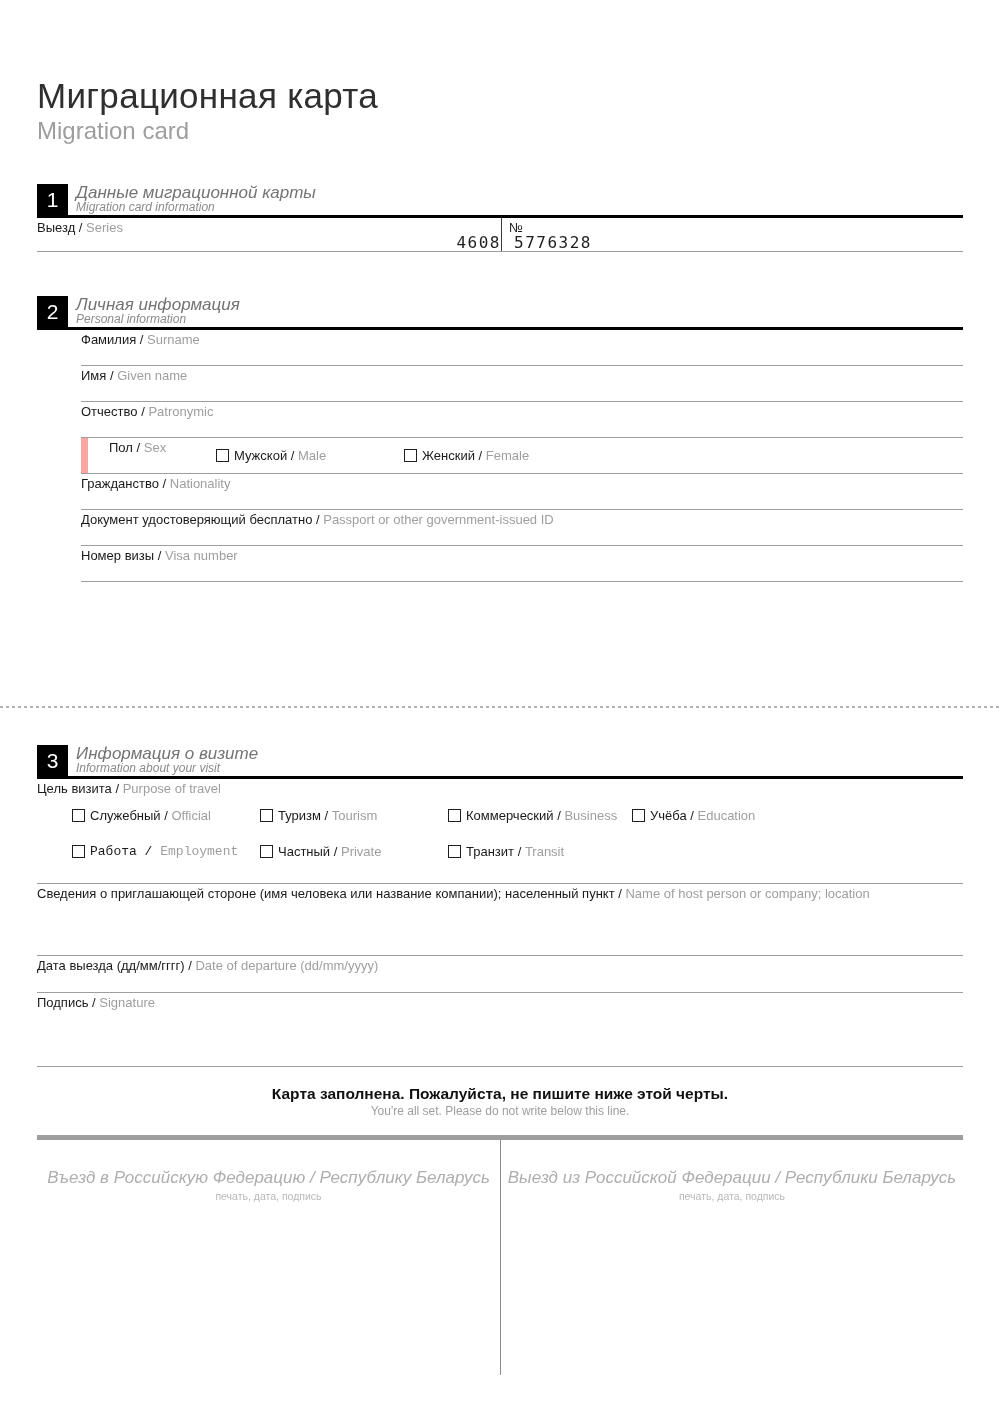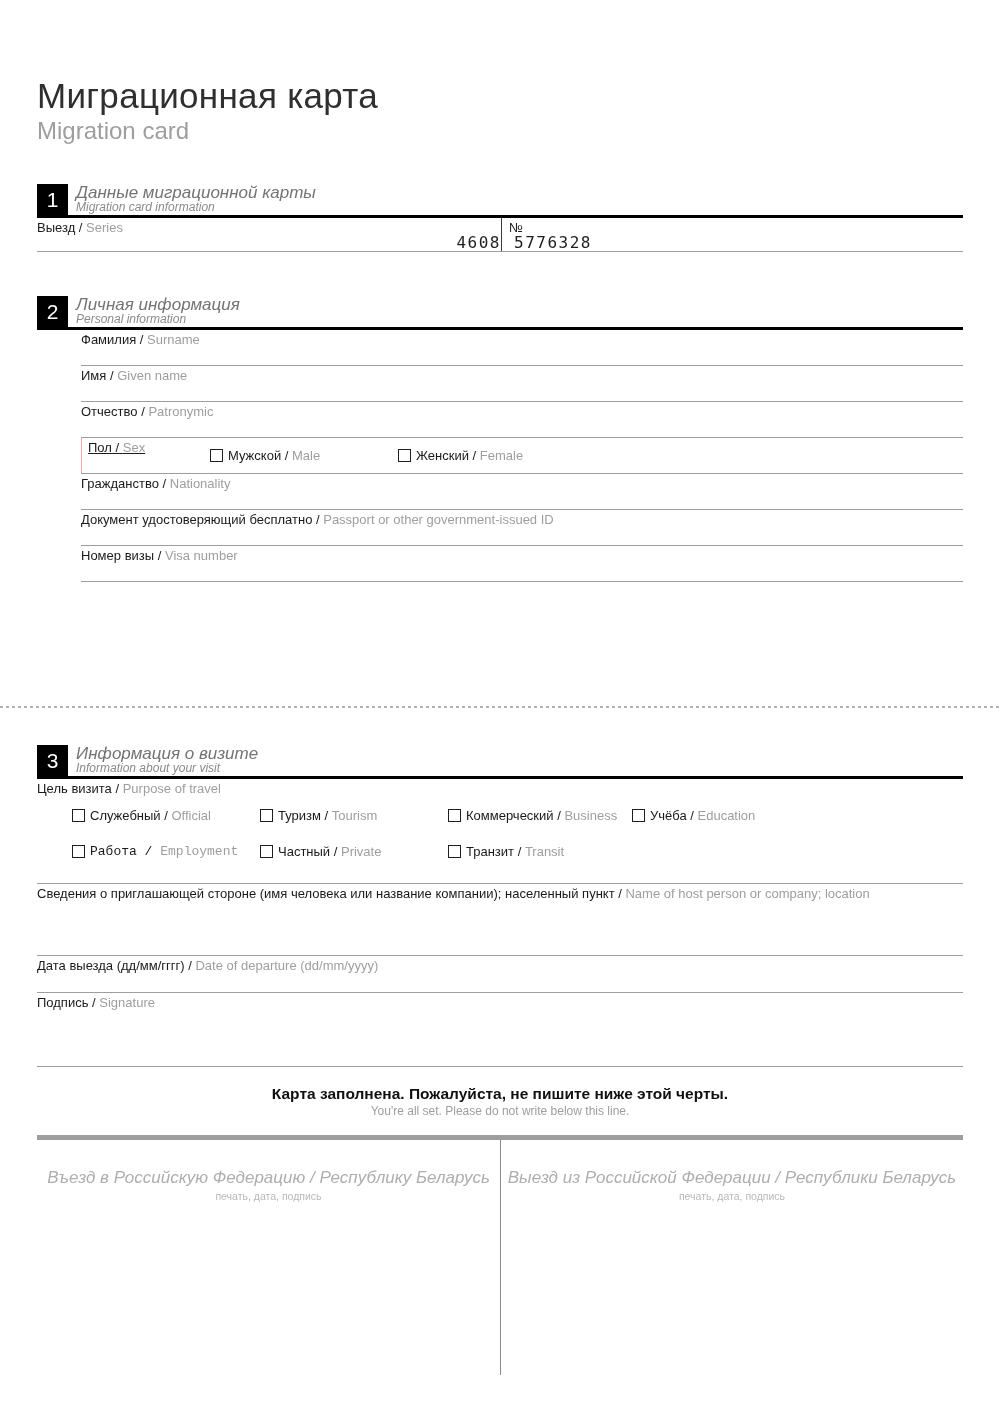--- a/index.html
+++ b/index.html
@@ -36,21 +36,21 @@
   .s1-left { width:464px; }
   .s1-right { flex:1; border-left:1px solid #3c3c3c; padding-left:7px; }
   .value { font-family:"DejaVu Sans Mono", monospace; font-size:16px; line-height:16px; letter-spacing:1.5px; color:#1f1f1f; }
   .s1-left .value { margin-left:26px; margin-top:0px;text-align:right; }
   .s1-right .value { margin-left:5px; margin-top:0px; }
 
   
   .field { border-bottom:1px solid #9e9e9e; height:36px;margin-left:44px; }
   .field.split { display:flex; }
   .split-left { width:464px; }
-  .split-right { flex:1; border-left:1px solid #fca5a5; padding-left:6px; position:relative;text-decoration:underline; }
+  .split-right { flex:1; border-left:7px solid #fca5a5; padding-left:21px; position:relative; }
 
   
   .cbg { display:flex; align-items:center; }
   .cbg .lbl { padding-top:0; }
   .cb { width:13px; height:13px; border:1.5px solid #1f1f1f; background:#fff; display:inline-block; margin-right:5px; flex:0 0 13px; }
   .cbg-abs { position:absolute; }
 
   
   .sec2 { margin-top:44px; }
 

